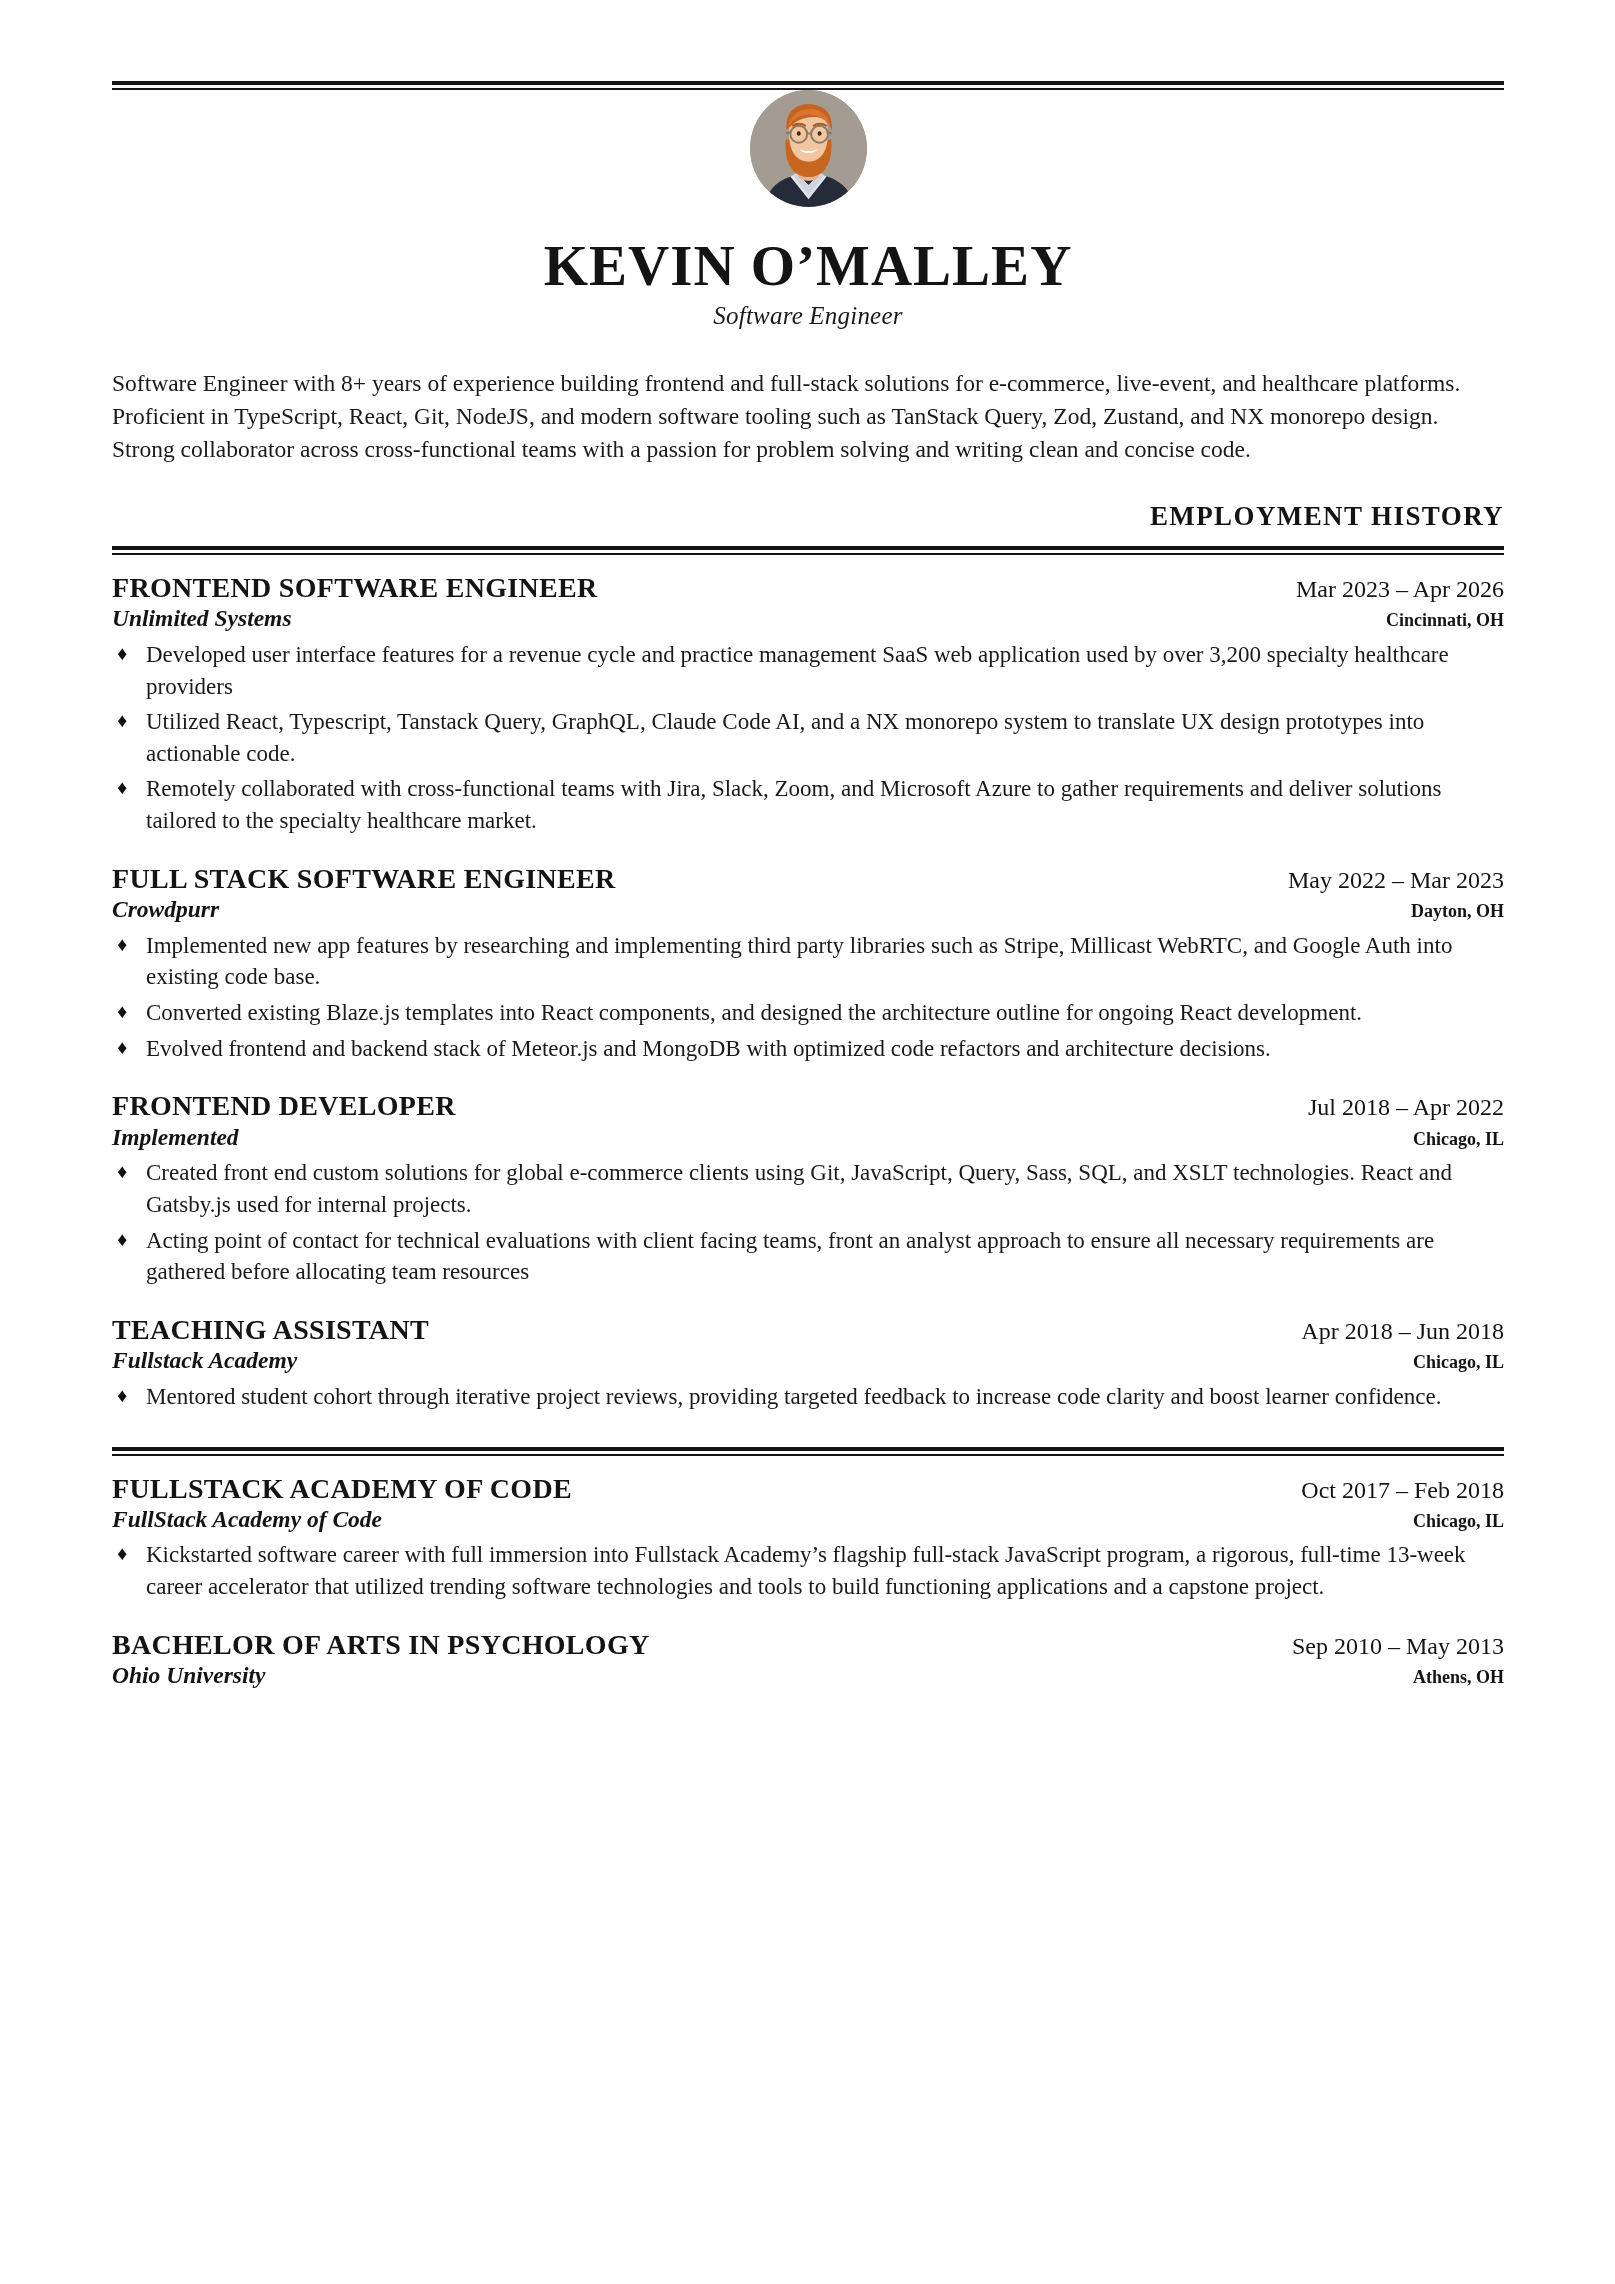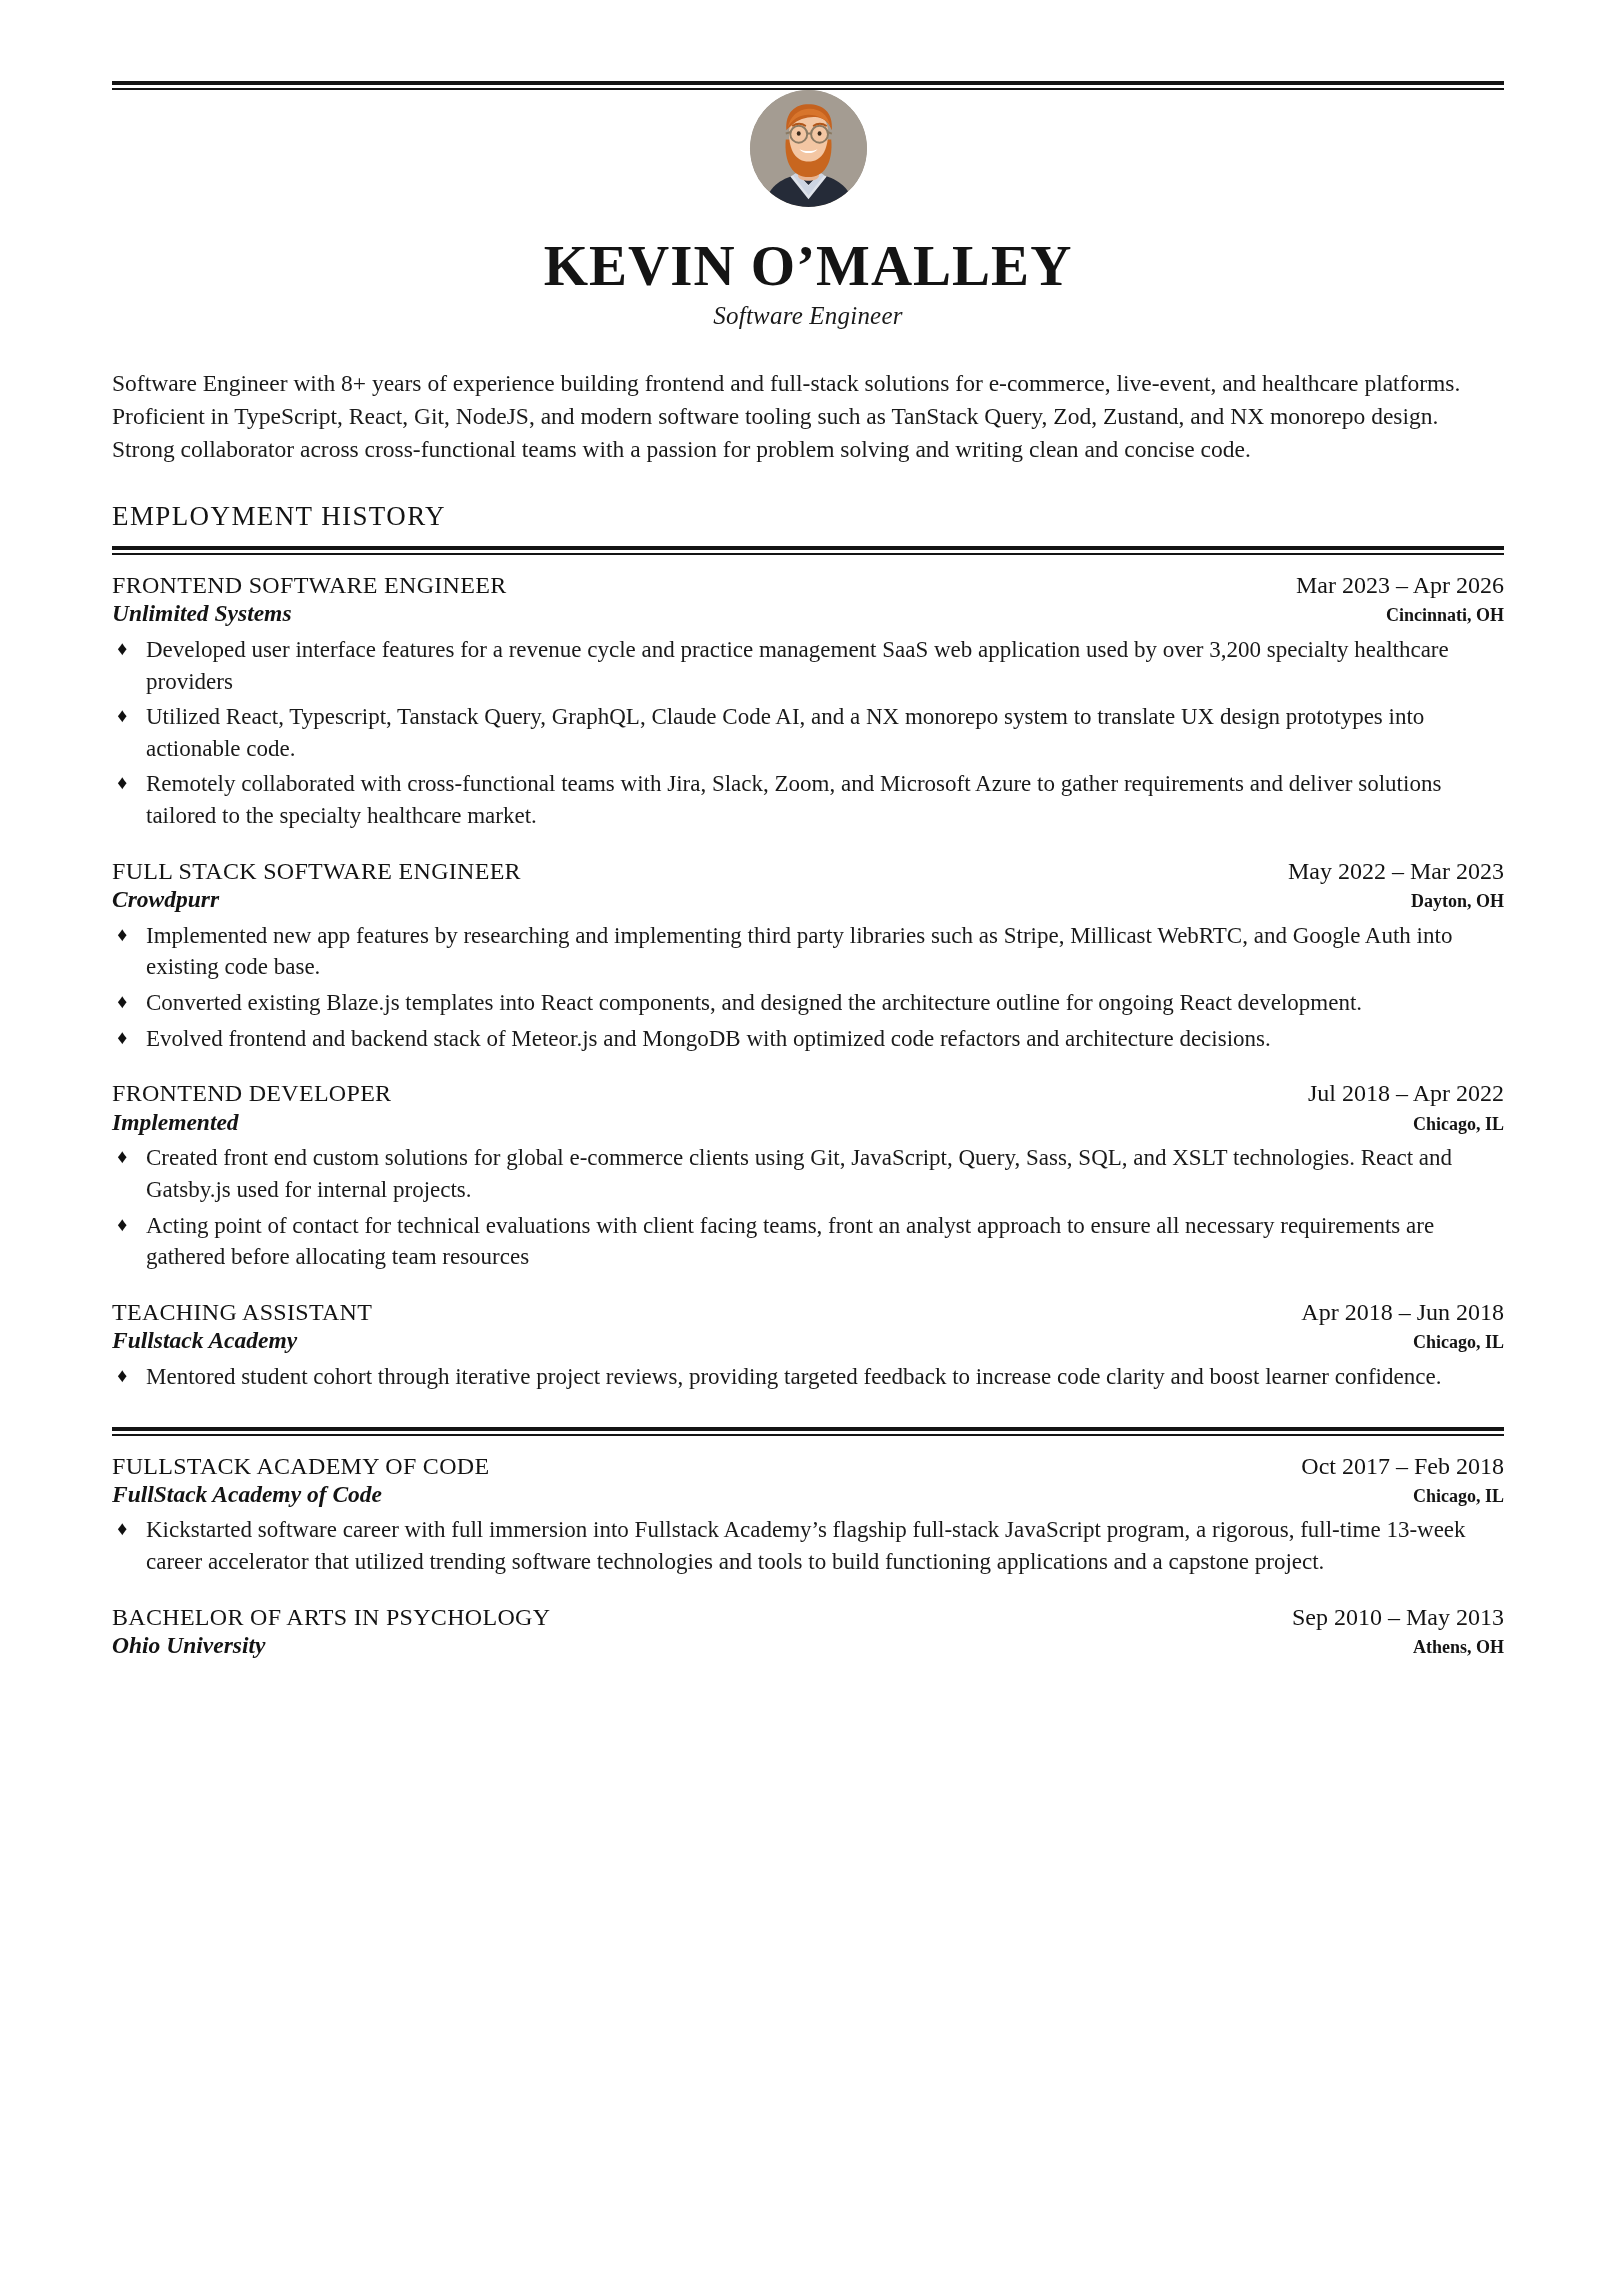--- a/index.html
+++ b/index.html
@@ -83,42 +83,42 @@
     margin-top: 37px;
     text-align: left;
     color: #1a1a1a;
   }
 
   
   .section {
     margin-top: 34px;
   }
   .section-title {
-    text-align: left;
+    text-align: right;
     font-size: 27px;
-    font-weight: normal;
+    font-weight: bold;
     letter-spacing: 1.4px;
     color: #141414;
     margin-bottom: 14.3px;
   }
   .section .rule-double { margin-bottom: 17px; }
 
   
   .entry { margin-bottom: 26px; }
   .entry:last-child { margin-bottom: 0; }
 
   .entry-row {
     display: flex;
     justify-content: space-between;
     align-items: baseline;
     width: 100%;
   }
   .entry-title {
-    font-size: 24px;
-    font-weight: normal;
+    font-size: 28px;
+    font-weight: bold;
     letter-spacing: 0.3px;
     color: #141414;
     text-transform: uppercase;
   }
   .entry-dates {
     font-size: 24px;
     font-weight: normal;
     color: #141414;
     text-align: center;
     white-space: nowrap;

